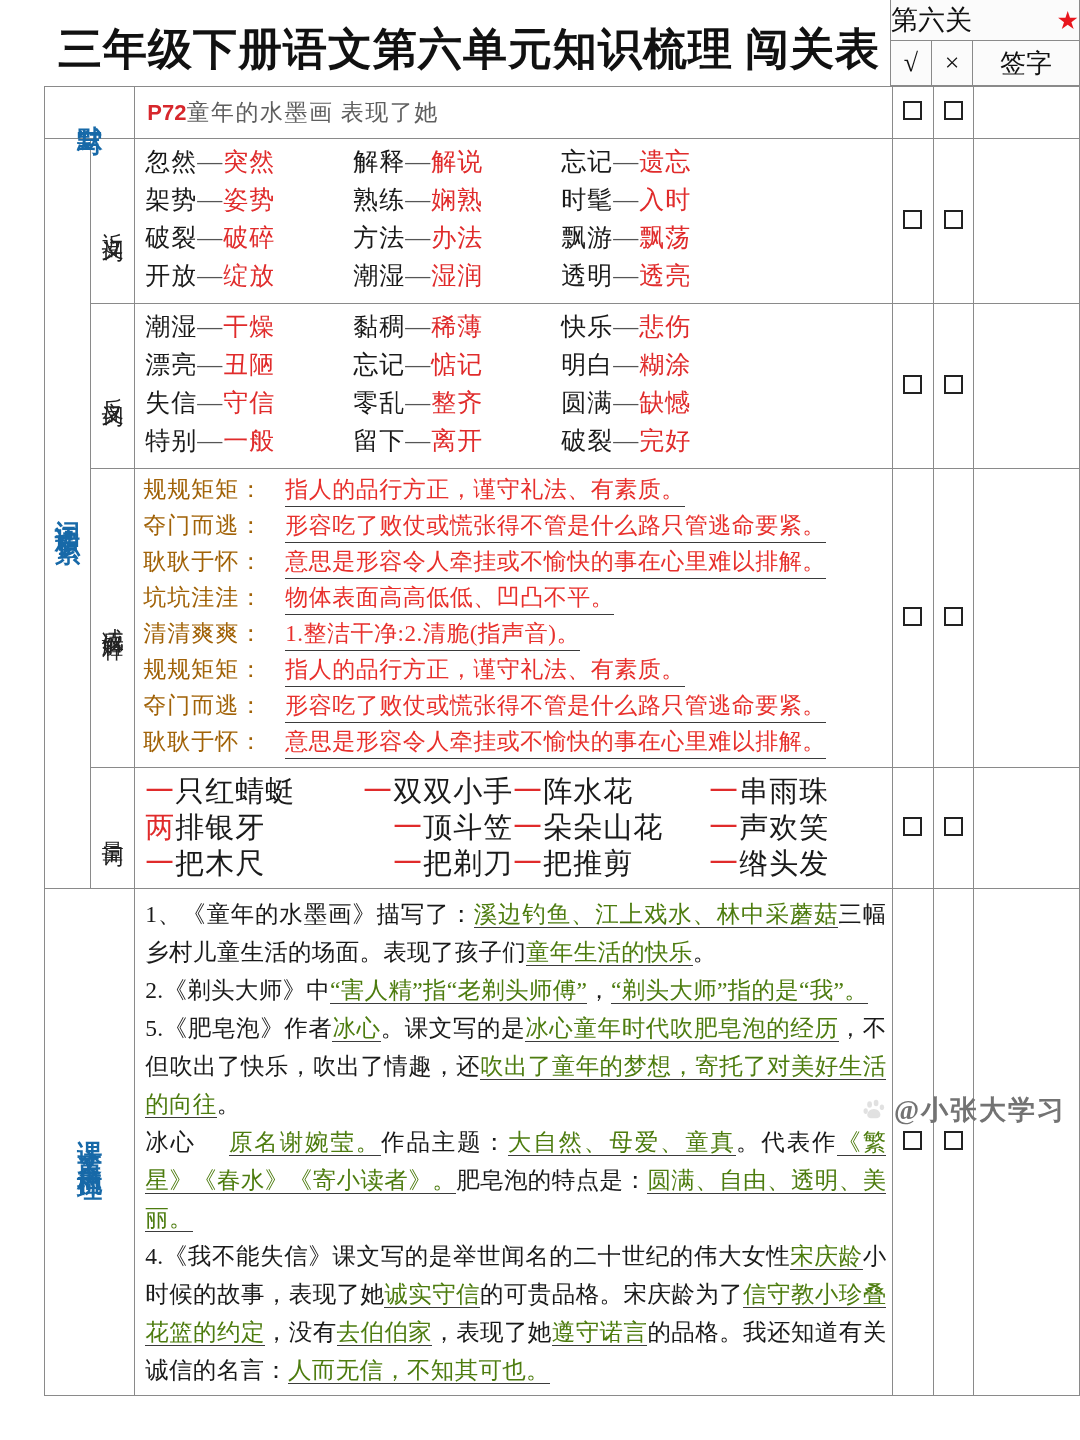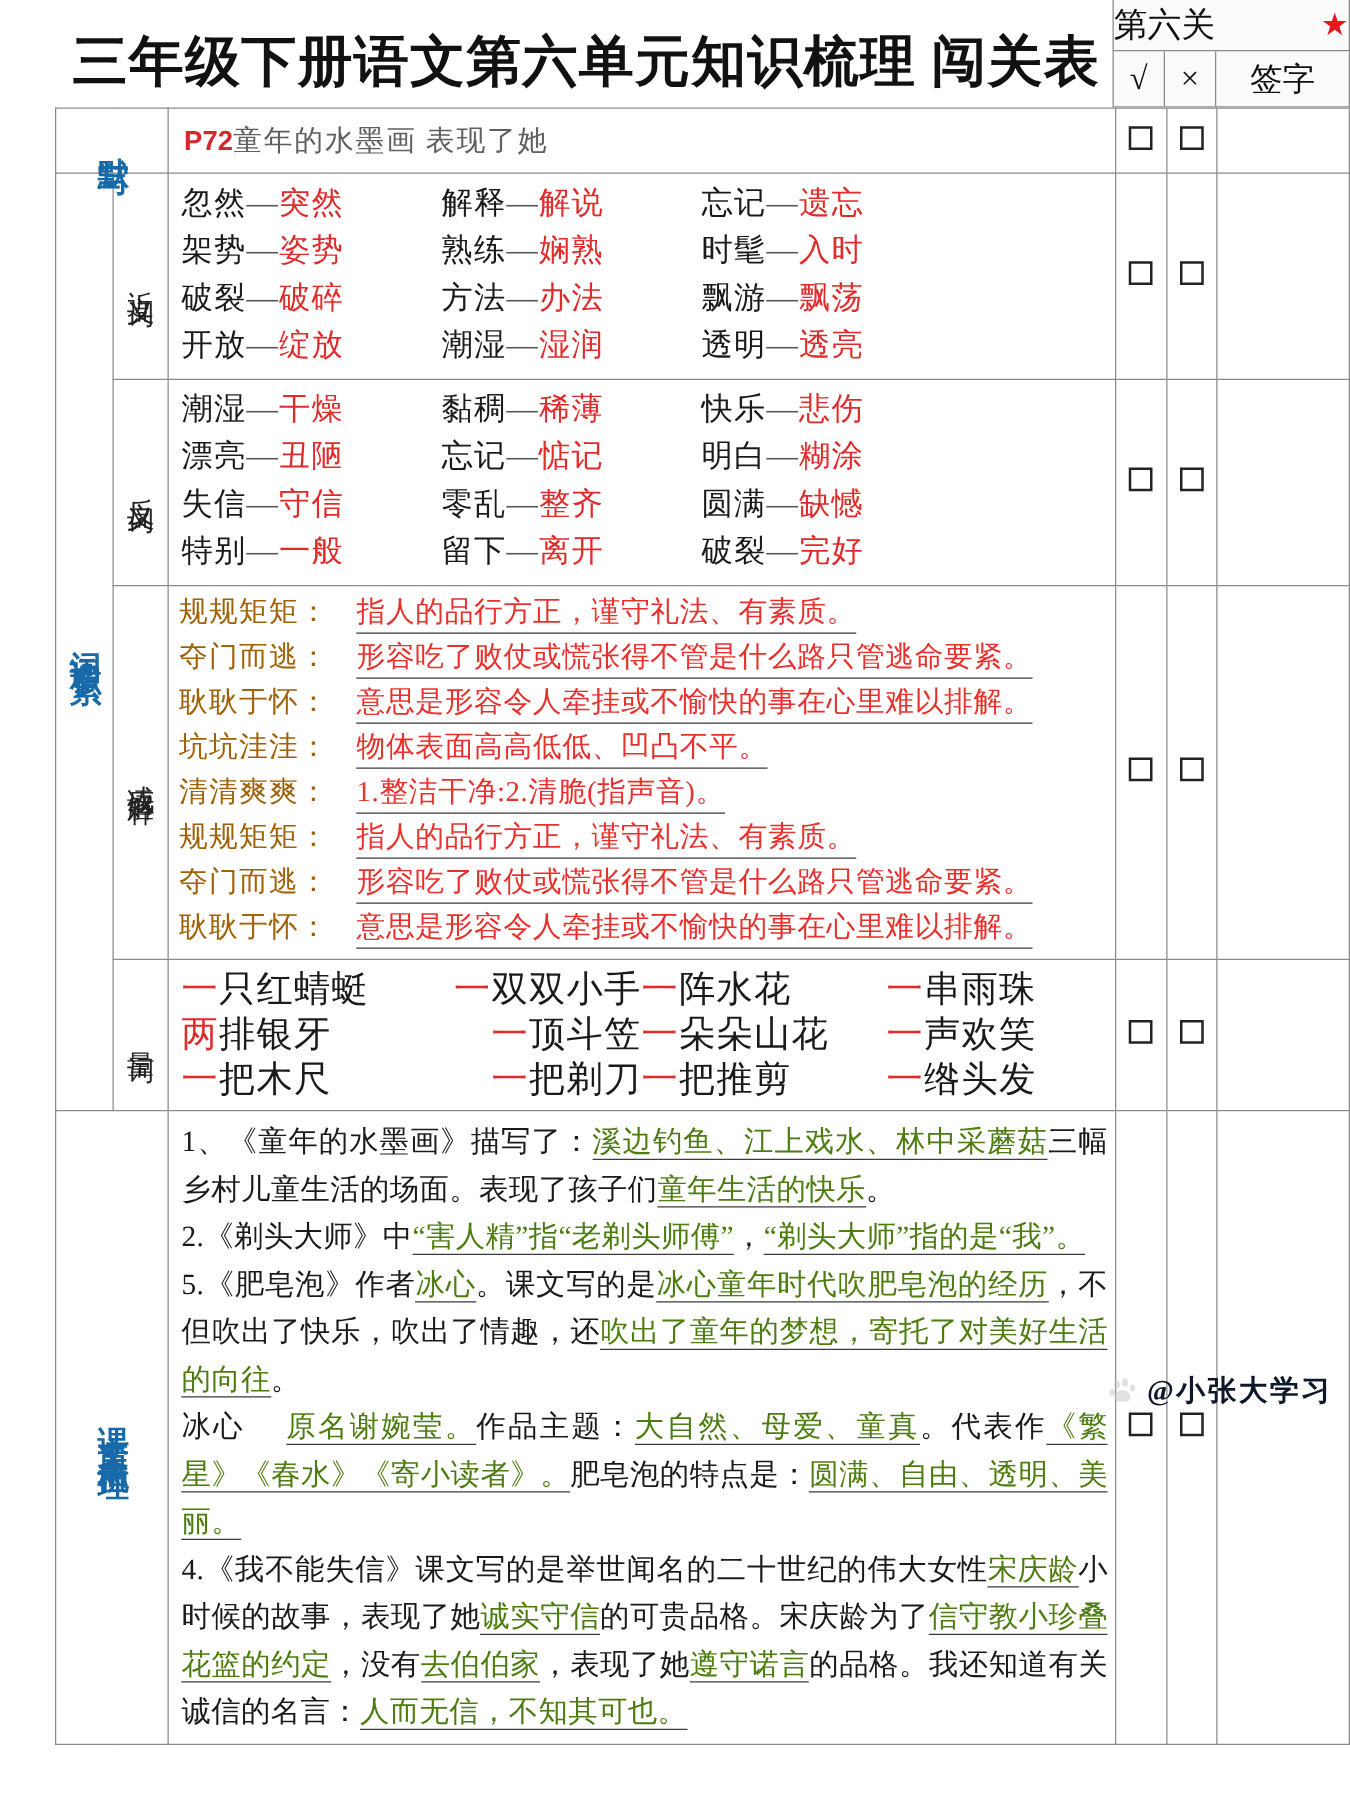--- a/index.html
+++ b/index.html
@@ -100,21 +100,21 @@
   
   .keypoints{padding:6px 6px 6px 10px;font-size:23.5px;line-height:38px;color:#1a1a1a;letter-spacing:.3px;}
   .keypoints p{margin:0;text-align:justify;}
   .kp-red{color:#4d7c0f;}
   .kp-u{border-bottom:1.6px solid #3b3b3b;}
 
   
   .watermark{
     position:absolute;right:14px;bottom:12px;
     display:flex;align-items:center;gap:6px;
-    color:#0f172a;font-size:23px;letter-spacing:2px;
+    color:#737373;font-size:27px;letter-spacing:2px;
     font-weight:700;pointer-events:none;
   }
   .wm-paw{width:26px;height:26px;opacity:.55;}
 </style>
 </head>
 <body>
 
 <div class="page">
 
   <div class="header">

